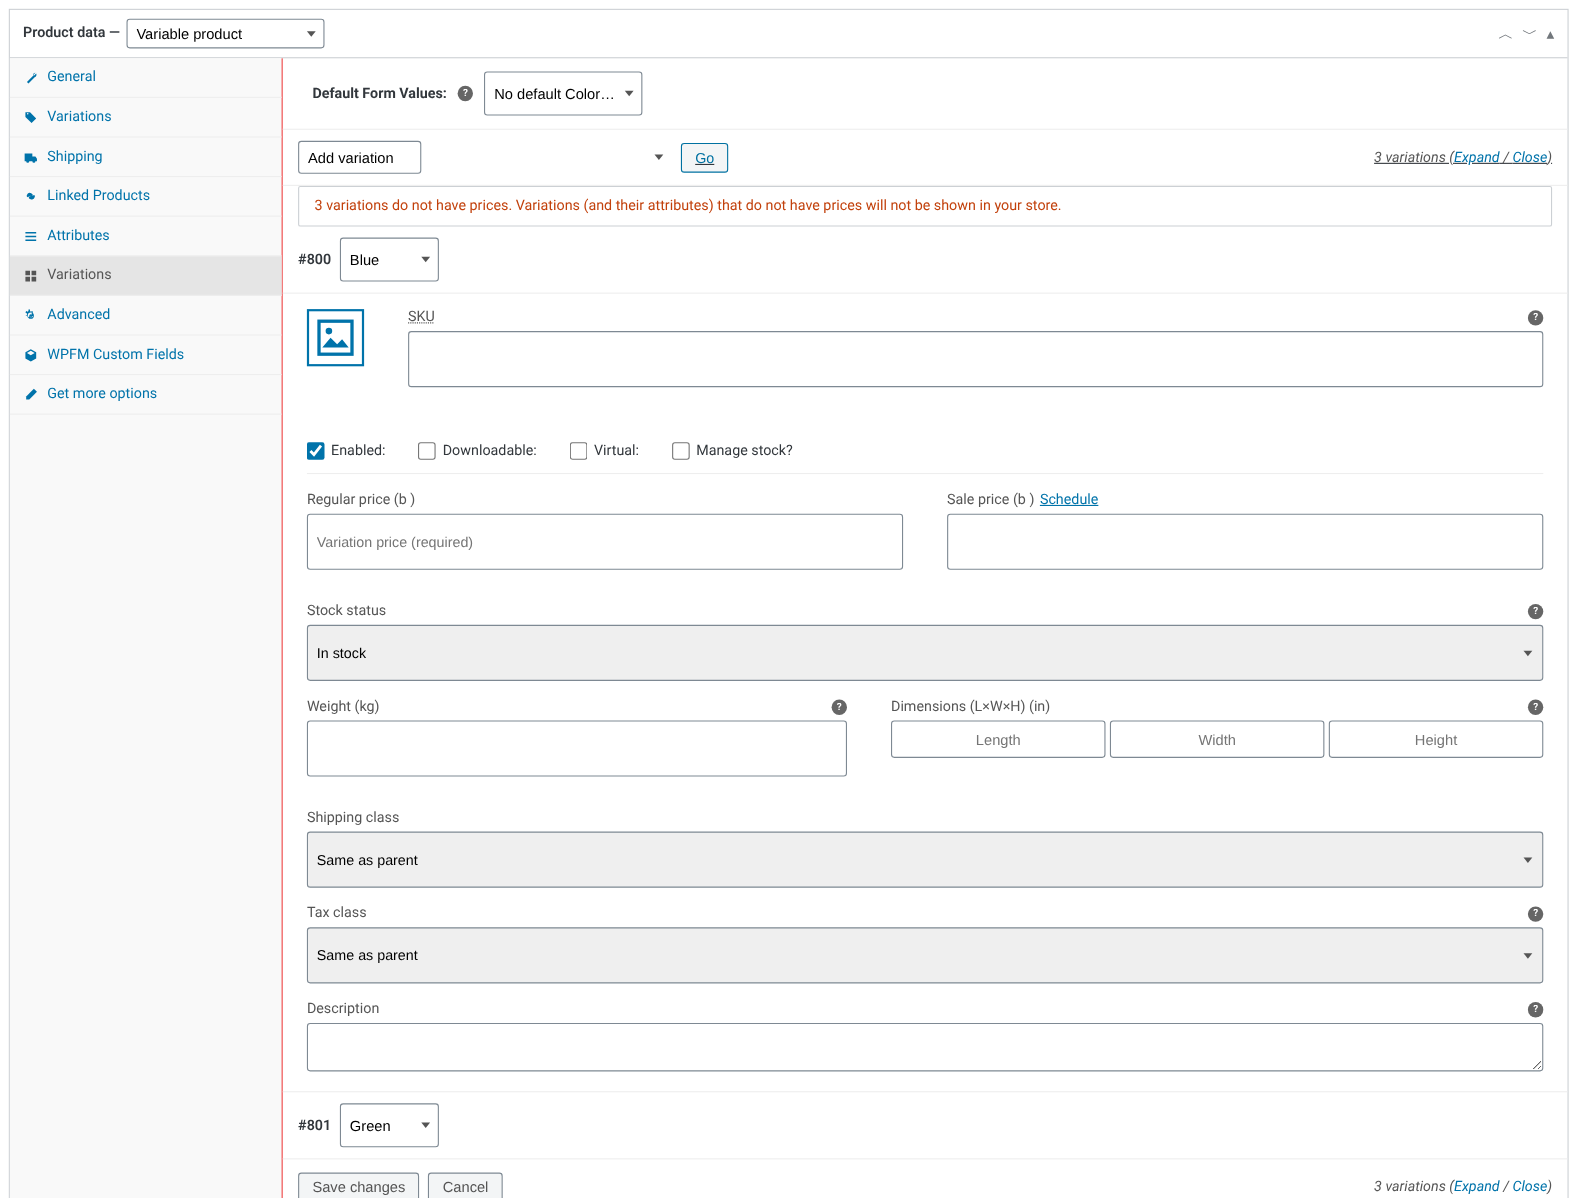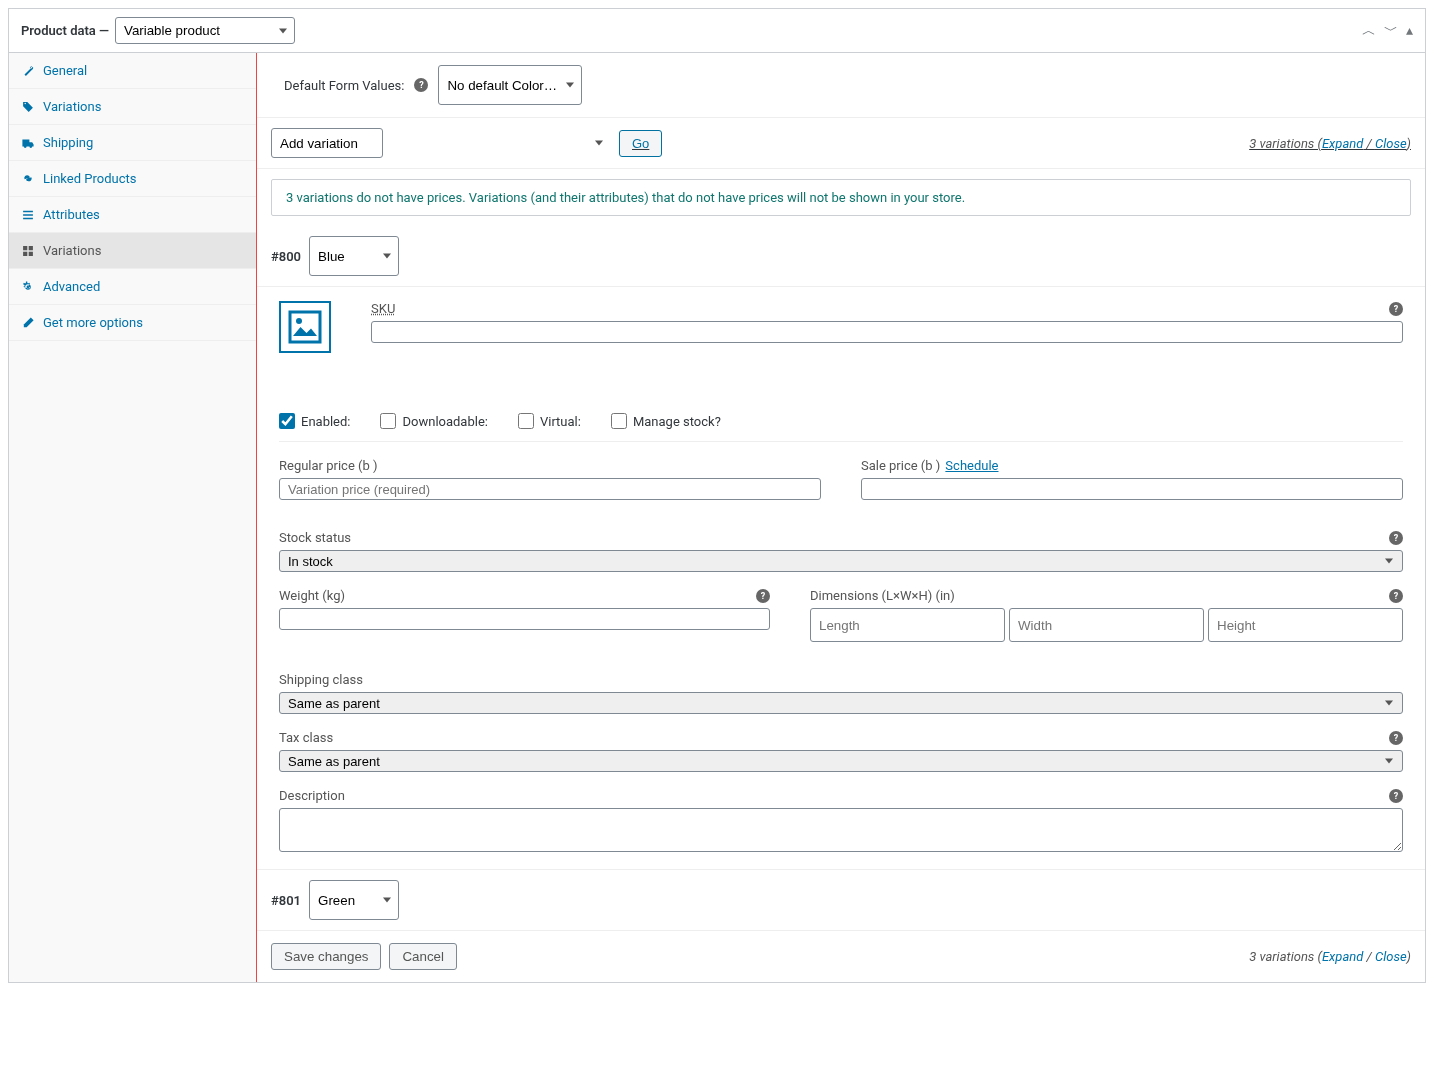--- a/index.html
+++ b/index.html
@@ -12,46 +12,46 @@
 .select-wrap::after { content: ""; position: absolute; right: 8px; top: 50%; width: 0; height: 0; border-left: 4px solid transparent; border-right: 4px solid transparent; border-top: 5px solid #555; transform: translateY(-50%); pointer-events: none; }
 .header-actions { margin-left: auto; display: flex; gap: 8px; }
 .header-actions span { cursor: pointer; color: #72777c; font-size: 14px; }
 .panel-body { display: flex; }
 .sidebar { width: 248px; background: #f9f9f9; border-right: 1px solid #ef4444; }
 .sidebar-item { display: flex; align-items: center; padding: 10px 12px; border-bottom: 1px solid #eee; color: #0073aa; cursor: pointer; gap: 8px; }
 .sidebar-item.active { background: #e5e5e5; color: #555; }
 .sidebar-icon { width: 14px; height: 14px; display: inline-flex; align-items: center; justify-content: center; }
 .main { flex: 1; }
 .form-row { display: flex; align-items: center; padding: 12px 14px; border-bottom: 1px solid #eee; gap: 10px; }
-.form-row-label { font-weight: 400; padding-left: 13px; }
+.form-row-label { font-weight: 700; padding-left: 13px; }
 .help-icon { width: 14px; height: 14px; border-radius: 50%; background: #666; color: #fff; display: inline-flex; align-items: center; justify-content: center; font-size: 9px; font-weight: bold; }
 .toolbar-row { display: flex; align-items: center; padding: 10px 14px; border-bottom: 1px solid #eee; gap: 8px; text-decoration: underline; }
 .action-select { flex: 0 0 340px; height: 30px; border: 1px solid #7e8993; border-radius: 3px; padding: 0 24px 0 8px; appearance: none; background: #fff; }
 .button { padding: 5px 12px; border: 1px solid #0071a1; background: #f3f5f6; color: #0071a1; border-radius: 3px; cursor: pointer; font-size: 13px; }
 .toolbar-meta { margin-left: auto; font-style: italic; color: #555; }
 .toolbar-meta a { color: #0073aa; text-decoration: none; }
-.notice-warning { margin: 10px 14px; border: 1px solid #ccd0d4; background: #fff; padding: 10px 14px; color: #0f766e; border-radius:2px; }
+.notice-warning { margin: 0 14px; border: 1px solid #ccd0d4; background: #fff; padding: 10px 14px; color: #c2410c; border-radius:2px; }
 .variation-header { display: flex; align-items: center; padding: 10px 14px; gap: 8px; border-bottom: 1px solid #eee; }
 .variation-id { font-weight: 600; }
 .small-select { height: 40px; border: 1px solid #7e8993; border-radius: 3px; padding: 0 24px 0 8px; min-width: 90px; appearance: none; background: #fff; }
 .variation-body { padding: 14px 22px; border-bottom: 1px solid #eee; }
 .row2 { display: flex; gap: 40px; margin-bottom: 14px; }
 .col { flex: 1; }
 .image-placeholder { width: 52px; height: 52px; border: 2px solid #0073aa; display: flex; align-items: center; justify-content: center; cursor: pointer; margin-bottom: 10px; }
 .checkbox-row { display: flex; gap: 30px; align-items: center; border-bottom: 1px solid #eee; padding-bottom: 12px; margin-bottom: 16px; }
 .checkbox-row label { display: flex; align-items: center; gap: 6px; margin-top: 36px; }
 .field-label { font-size: 13px; color: #555; margin-bottom: 5px; display: flex; align-items: center; gap: 5px; }
 .field-label .help-icon { margin-left: auto; }
-.text-input, .full-select, textarea.full { width: 100%; height: 22px; border: 1px solid #7e8993; border-radius: 3px; padding: 0 8px; font-size: 13px; }
+.text-input, .full-select, textarea.full { width: 100%; height: 51px; border: 1px solid #7e8993; border-radius: 3px; padding: 0 8px; font-size: 13px; }
 textarea.full { height: 44px; padding: 8px; resize: vertical; }
 .full-select { appearance: none; padding-right: 24px; }
 .select-wrap-full { position: relative; border-radius: 16px; }
 .select-wrap-full::after { content: ""; position: absolute; right: 10px; top: 50%; width: 0; height: 0; border-left: 4px solid transparent; border-right: 4px solid transparent; border-top: 5px solid #555; transform: translateY(-50%); pointer-events: none; }
 .dim-inputs { display: flex; gap: 4px; }
-.dim-inputs input { flex: 1; height: 34px; border: 1px solid #7e8993; border-radius: 3px; padding: 0 8px; }
+.dim-inputs input { flex: 1; height: 34px; border: 1px solid #7e8993; border-radius: 3px; padding: 0 8px; text-align: center; }
 .field-block { margin-bottom: 16px; }
 .schedule-link { color: #0073aa; text-decoration: underline; cursor: pointer; }
 .footer-row { display: flex; align-items: center; padding: 12px 14px; gap: 8px; }
 .button-secondary { padding: 5px 12px; border: 1px solid #7e8993; background: #f3f5f6; color: #555; border-radius: 3px; cursor: pointer; }
 input[type=checkbox] { width: 16px; height: 16px; accent-color: #0073aa; }
 </style>
 </head>
 <body>
 
 <div class="panel">
@@ -118,20 +118,28 @@
           </span>
         <span>Variations</span>
       </div>
       <div class="sidebar-item">
         <span class="sidebar-icon">
             <svg width="14" height="14" viewBox="0 0 20 20">
               <path fill="#0073aa" d="M10 6a4 4 0 100 8 4 4 0 000-8zm0 2a2 2 0 110 4 2 2 0 010-4zm-7 2l2-1V7l-2-1 1-2 2 1 1-1V2h2v2l1 1 2-1 1 2-2 1v2l2 1-1 2-2-1-1 1v2H9v-2l-1-1-2 1-1-2z"></path>
             </svg>
           </span>
         <span>Advanced</span>
+      </div>
+      <div class="sidebar-item">
+        <span class="sidebar-icon">
+            <svg width="14" height="14" viewBox="0 0 20 20">
+              <path fill="#0073aa" d="M10 2l7 4v8l-7 4-7-4V6l7-4zm0 2L5 7l5 3 5-3-5-3z"></path>
+            </svg>
+          </span>
+        <span>WPFM Custom Fields</span>
       </div>
       <div class="sidebar-item">
         <span class="sidebar-icon">
             <svg width="14" height="14" viewBox="0 0 20 20">
               <path fill="#0073aa" d="M14 2l4 4-10 10H4v-4L14 2z"></path>
             </svg>
           </span>
         <span>Get more options</span>
       </div>
     </div>

